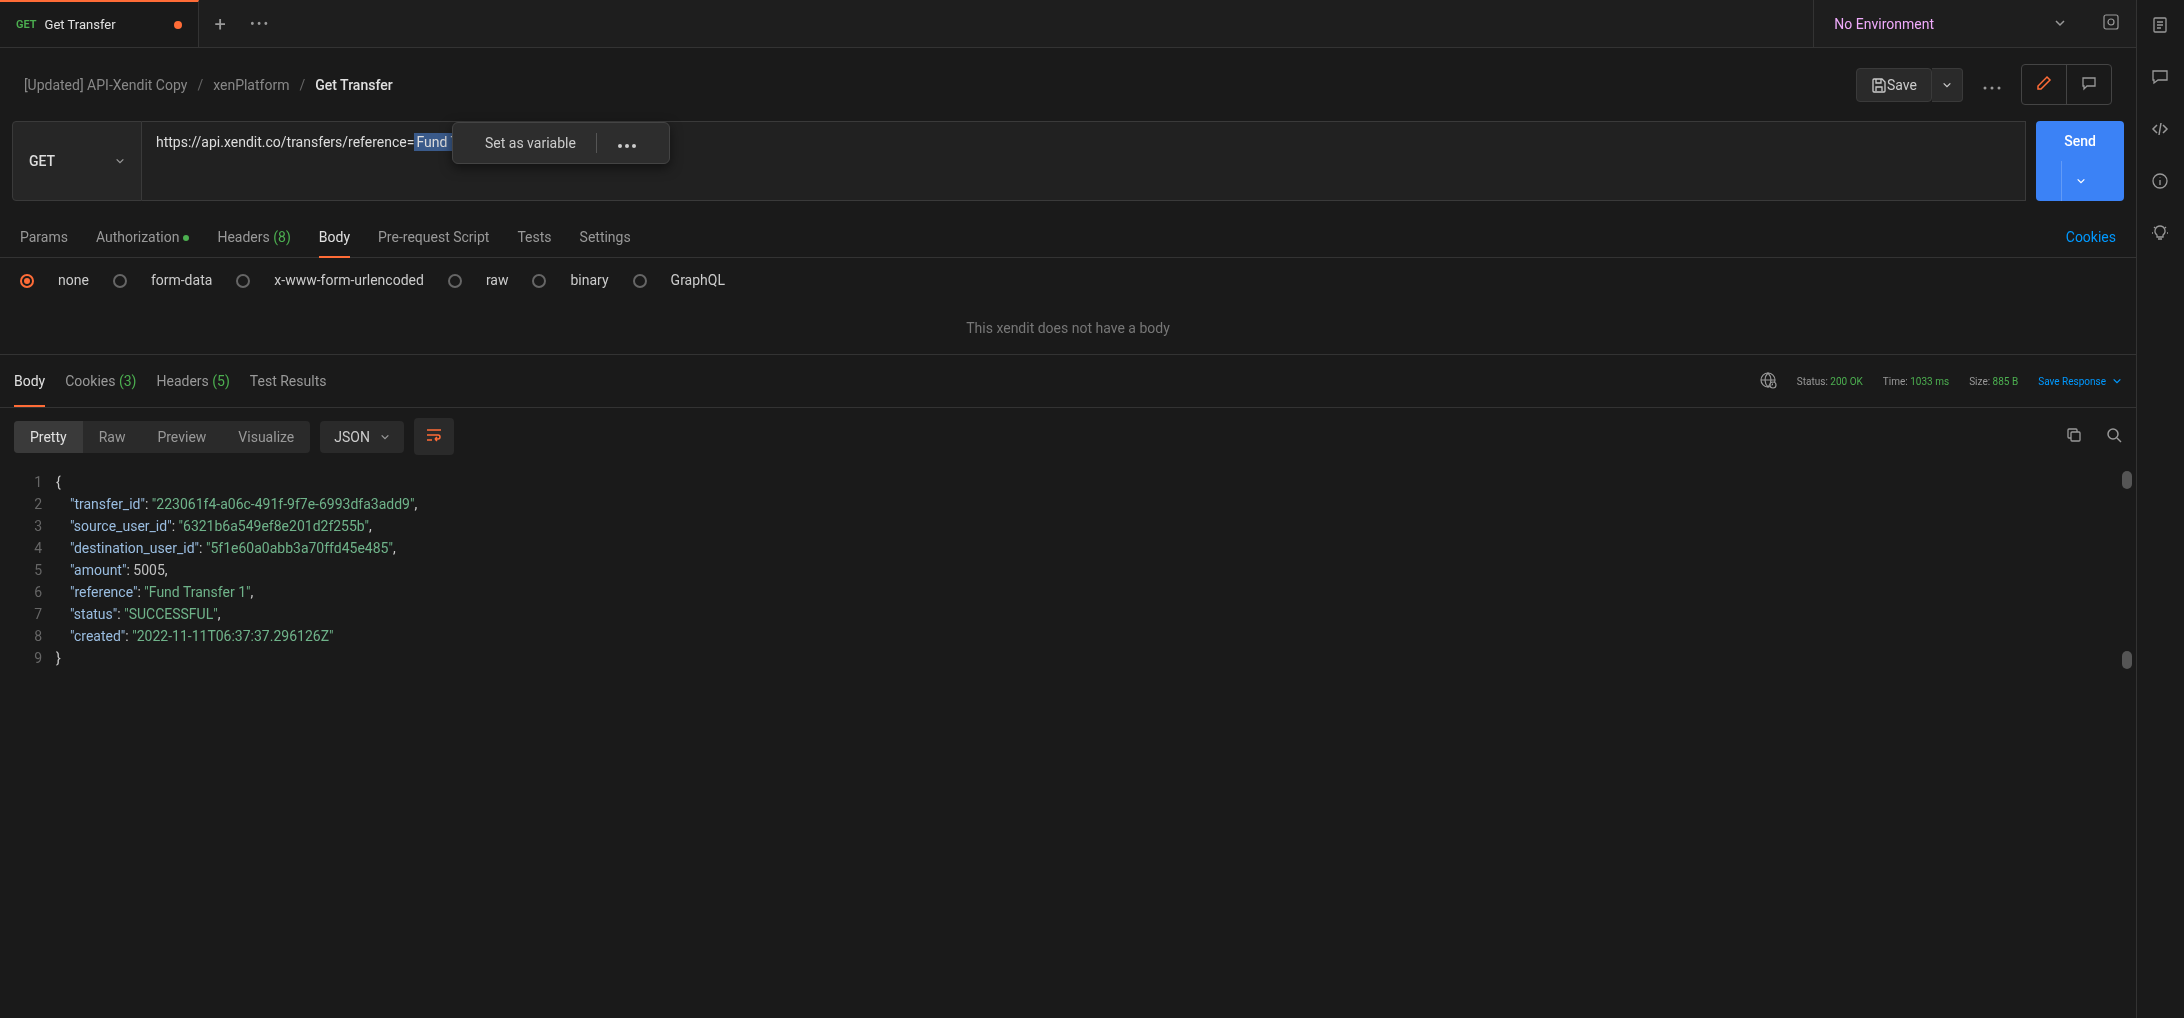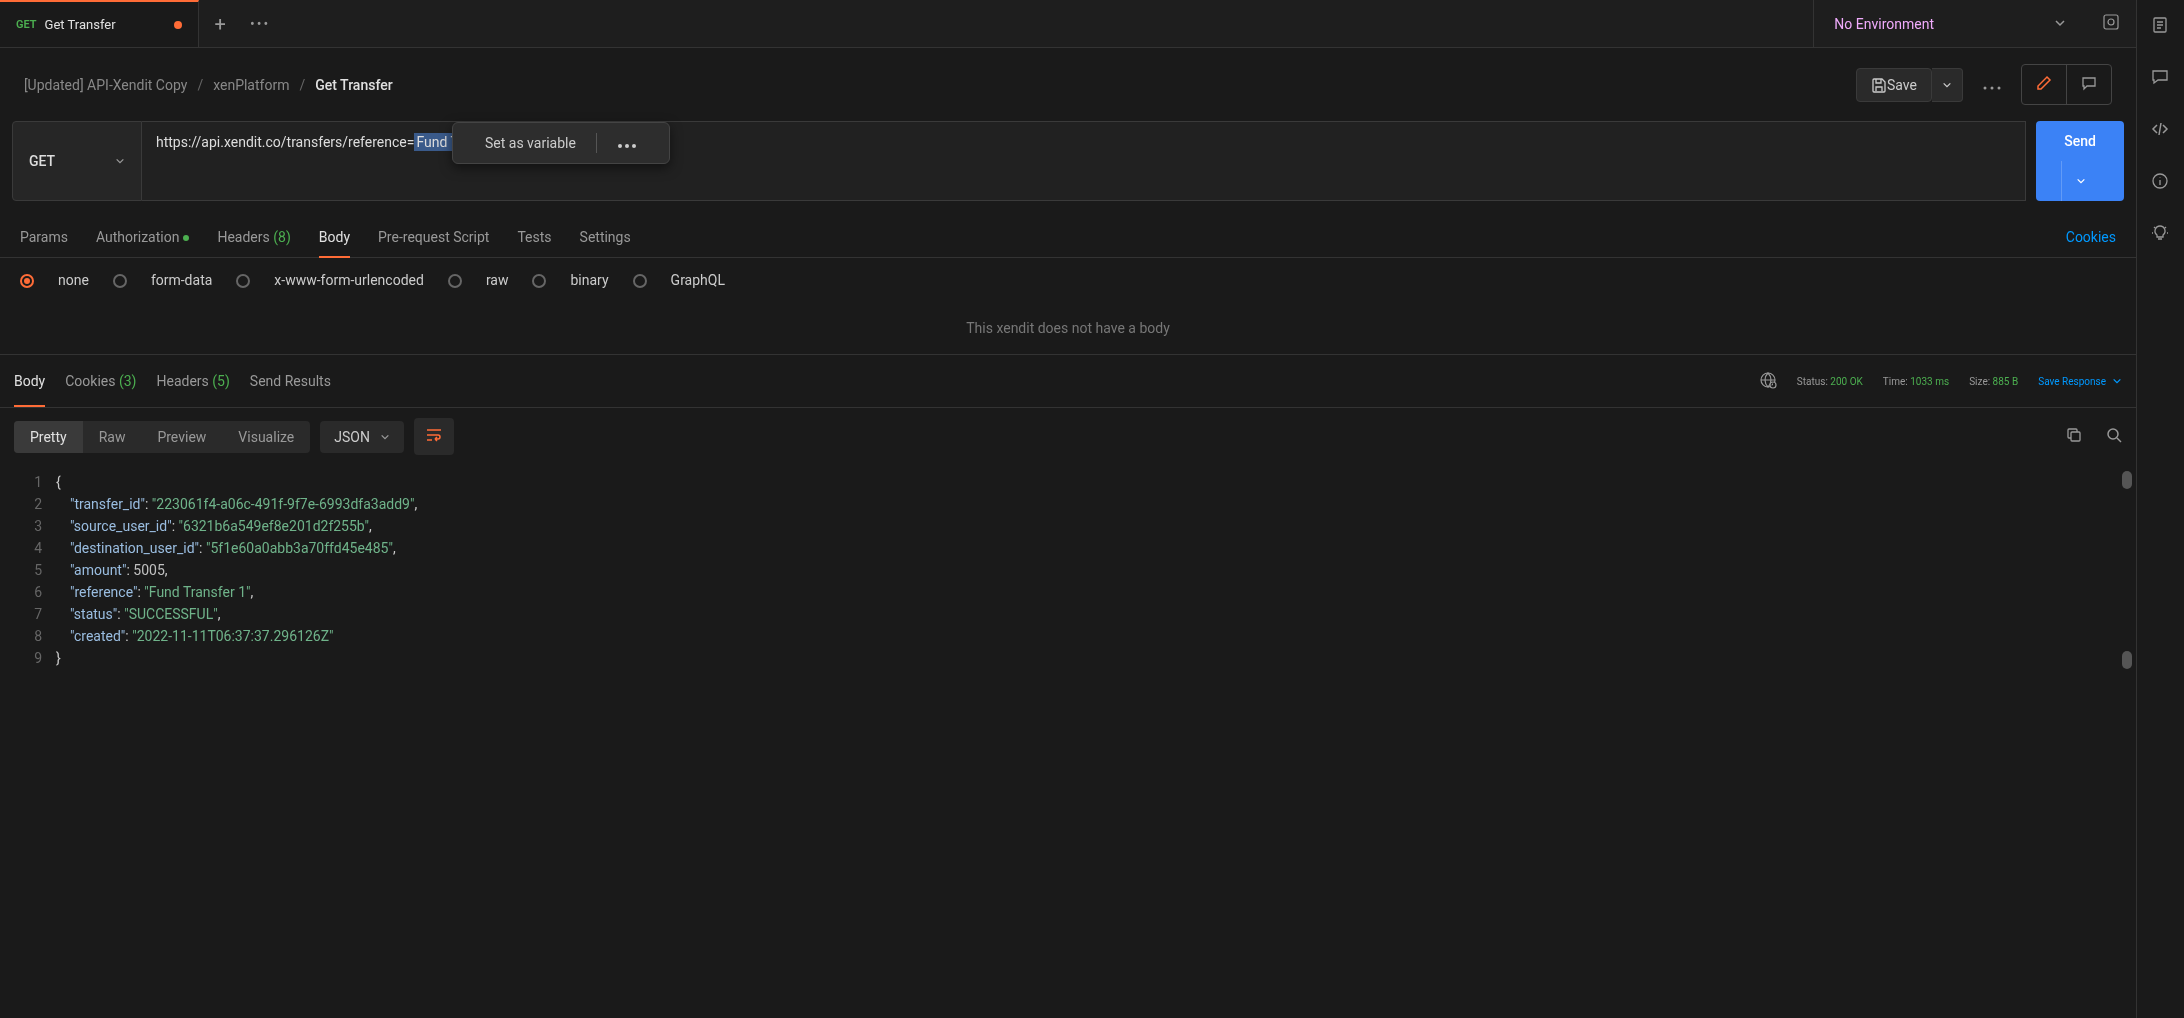--- a/index.html
+++ b/index.html
@@ -714,21 +714,21 @@
     <div class="body-empty">This xendit does not have a body</div>
 
     <div class="response-header">
       <div class="response-tab active">Body</div>
       <div class="response-tab">
         <span>Cookies</span> <span class="tab-count">(3)</span>
       </div>
       <div class="response-tab">
         <span>Headers</span> <span class="tab-count">(5)</span>
       </div>
-      <div class="response-tab">Send Results</div>
+      <div class="response-tab">Test Results</div>
 
       <div class="response-meta">
         <span class="globe-icon">
           <svg width="18" height="18" viewBox="0 0 18 18" stroke="currentColor" fill="none" stroke-width="1.2">
               <circle cx="9" cy="9" r="7"></circle>
               <path d="M2 9h14M9 2c2 2 3 4.5 3 7s-1 5-3 7c-2-2-3-4.5-3-7s1-5 3-7z"></path>
               <circle cx="14" cy="14" r="3" fill="#1a1a1a"></circle>
               <path d="M12.5 14h1v-1.5" stroke-width="1"></path>
             </svg>
         </span>

